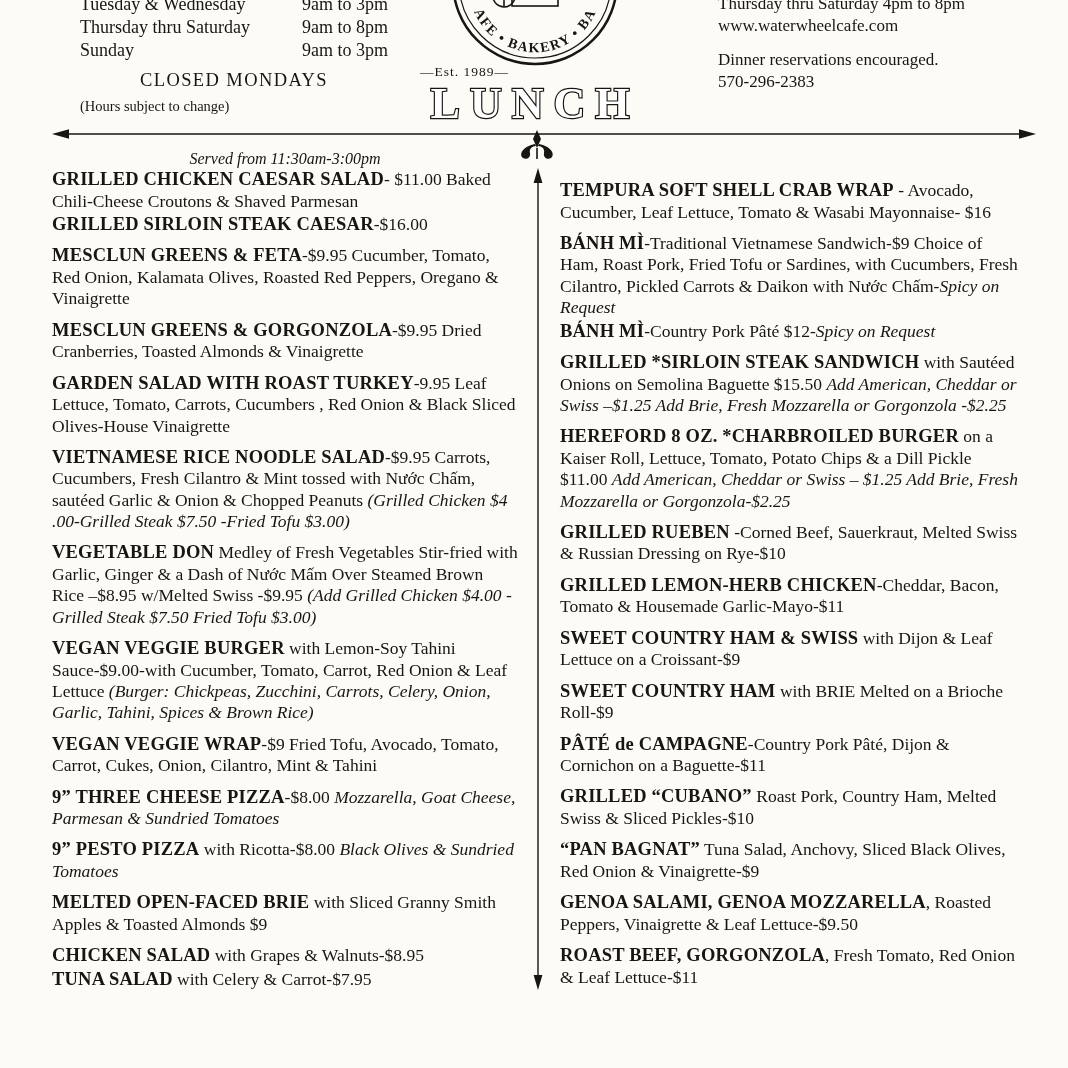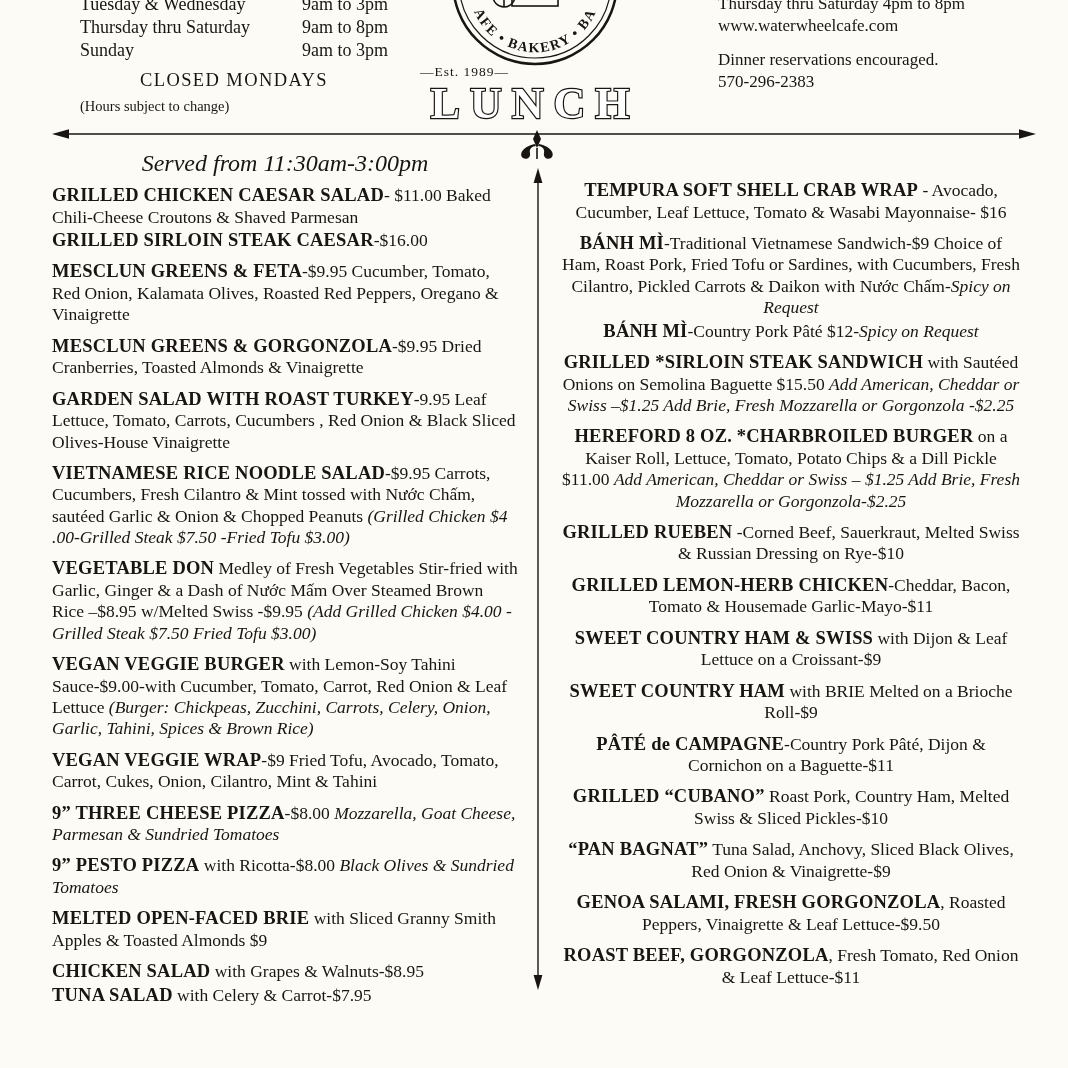--- a/index.html
+++ b/index.html
@@ -21,22 +21,22 @@
   .est{position:absolute;left:420px;top:64px;width:230px;font-size:13.5px;letter-spacing:1px;}
   .lunch-svg{position:absolute;left:388px;top:78px;}
   
   .hdivider{position:absolute;left:52px;top:126px;}
   .ornament{position:absolute;left:514px;top:128px;}
   .vdivider{position:absolute;left:531px;top:168px;}
   
   .columns{position:absolute;left:52px;top:150px;width:972px;display:flex;gap:42px;}
   .col{flex:0 0 auto;}
   .col-left{width:466px;}
-  .col-right{width:462px;padding-top:29px;text-align:center;}
-  .served{ text-align:center;font-style:italic;font-size:24px;margin-bottom:7px;}
+  .col-right{width:462px;padding-top:29px;}
+  .served{ text-align:center;font-style:italic;font-size:16px;}
   .menu-item{font-size:17.5px;line-height:1.22;margin:0 0 9px 0;}
   .menu-item.tight{margin-top:-8px;}
   .seg-bold{font-weight:bold;font-size:18.5px;letter-spacing:0.2px;}
   .seg-reg{}
   .seg-italic{font-style:italic;}
 </style>
 </head>
 <body>
 
 <div class="hours">
@@ -131,16 +131,16 @@
       <div class="menu-item tight"><span class="seg-bold">BÁNH MÌ</span><span class="seg-reg">-Country Pork Pâté $12-</span><span class="seg-italic">Spicy on Request</span></div>
       <div class="menu-item"><span class="seg-bold">GRILLED *SIRLOIN STEAK SANDWICH</span><span class="seg-reg"> with Sautéed Onions on Semolina Baguette $15.50 </span><span class="seg-italic">Add American, Cheddar or Swiss –$1.25 Add Brie, Fresh Mozzarella or Gorgonzola -$2.25</span></div>
       <div class="menu-item"><span class="seg-bold">HEREFORD 8 OZ. *CHARBROILED BURGER</span><span class="seg-reg"> on a Kaiser Roll, Lettuce, Tomato, Potato Chips &amp; a Dill Pickle $11.00 </span><span class="seg-italic">Add American, Cheddar or Swiss – $1.25 Add Brie, Fresh Mozzarella or Gorgonzola-$2.25</span></div>
       <div class="menu-item"><span class="seg-bold">GRILLED RUEBEN</span><span class="seg-reg"> -Corned Beef, Sauerkraut, Melted Swiss &amp; Russian Dressing on Rye-$10</span></div>
       <div class="menu-item"><span class="seg-bold">GRILLED LEMON-HERB CHICKEN</span><span class="seg-reg">-Cheddar, Bacon, Tomato &amp; Housemade Garlic-Mayo-$11</span></div>
       <div class="menu-item"><span class="seg-bold">SWEET COUNTRY HAM &amp; SWISS</span><span class="seg-reg"> with Dijon &amp; Leaf Lettuce on a Croissant-$9</span></div>
       <div class="menu-item"><span class="seg-bold">SWEET COUNTRY HAM</span><span class="seg-reg"> with BRIE Melted on a Brioche Roll-$9</span></div>
       <div class="menu-item"><span class="seg-bold">PÂTÉ de CAMPAGNE</span><span class="seg-reg">-Country Pork Pâté, Dijon &amp; Cornichon on a Baguette-$11</span></div>
       <div class="menu-item"><span class="seg-bold">GRILLED “CUBANO”</span><span class="seg-reg"> Roast Pork, Country Ham, Melted Swiss &amp; Sliced Pickles-$10</span></div>
       <div class="menu-item"><span class="seg-bold">“PAN BAGNAT”</span><span class="seg-reg"> Tuna Salad, Anchovy, Sliced Black Olives, Red Onion &amp; Vinaigrette-$9</span></div>
-      <div class="menu-item"><span class="seg-bold">GENOA SALAMI, FRESH GORGONZOLA</span><span class="seg-reg">, Roasted Peppers, Vinaigrette &amp; Leaf Lettuce-$9.50</span></div>
+      <div class="menu-item"><span class="seg-bold">GENOA SALAMI, GENOA MOZZARELLA</span><span class="seg-reg">, Roasted Peppers, Vinaigrette &amp; Leaf Lettuce-$9.50</span></div>
       <div class="menu-item"><span class="seg-bold">ROAST BEEF, GORGONZOLA</span><span class="seg-reg">, Fresh Tomato, Red Onion &amp; Leaf Lettuce-$11</span></div>
     </div>
 </div>
 
 </body></html>

